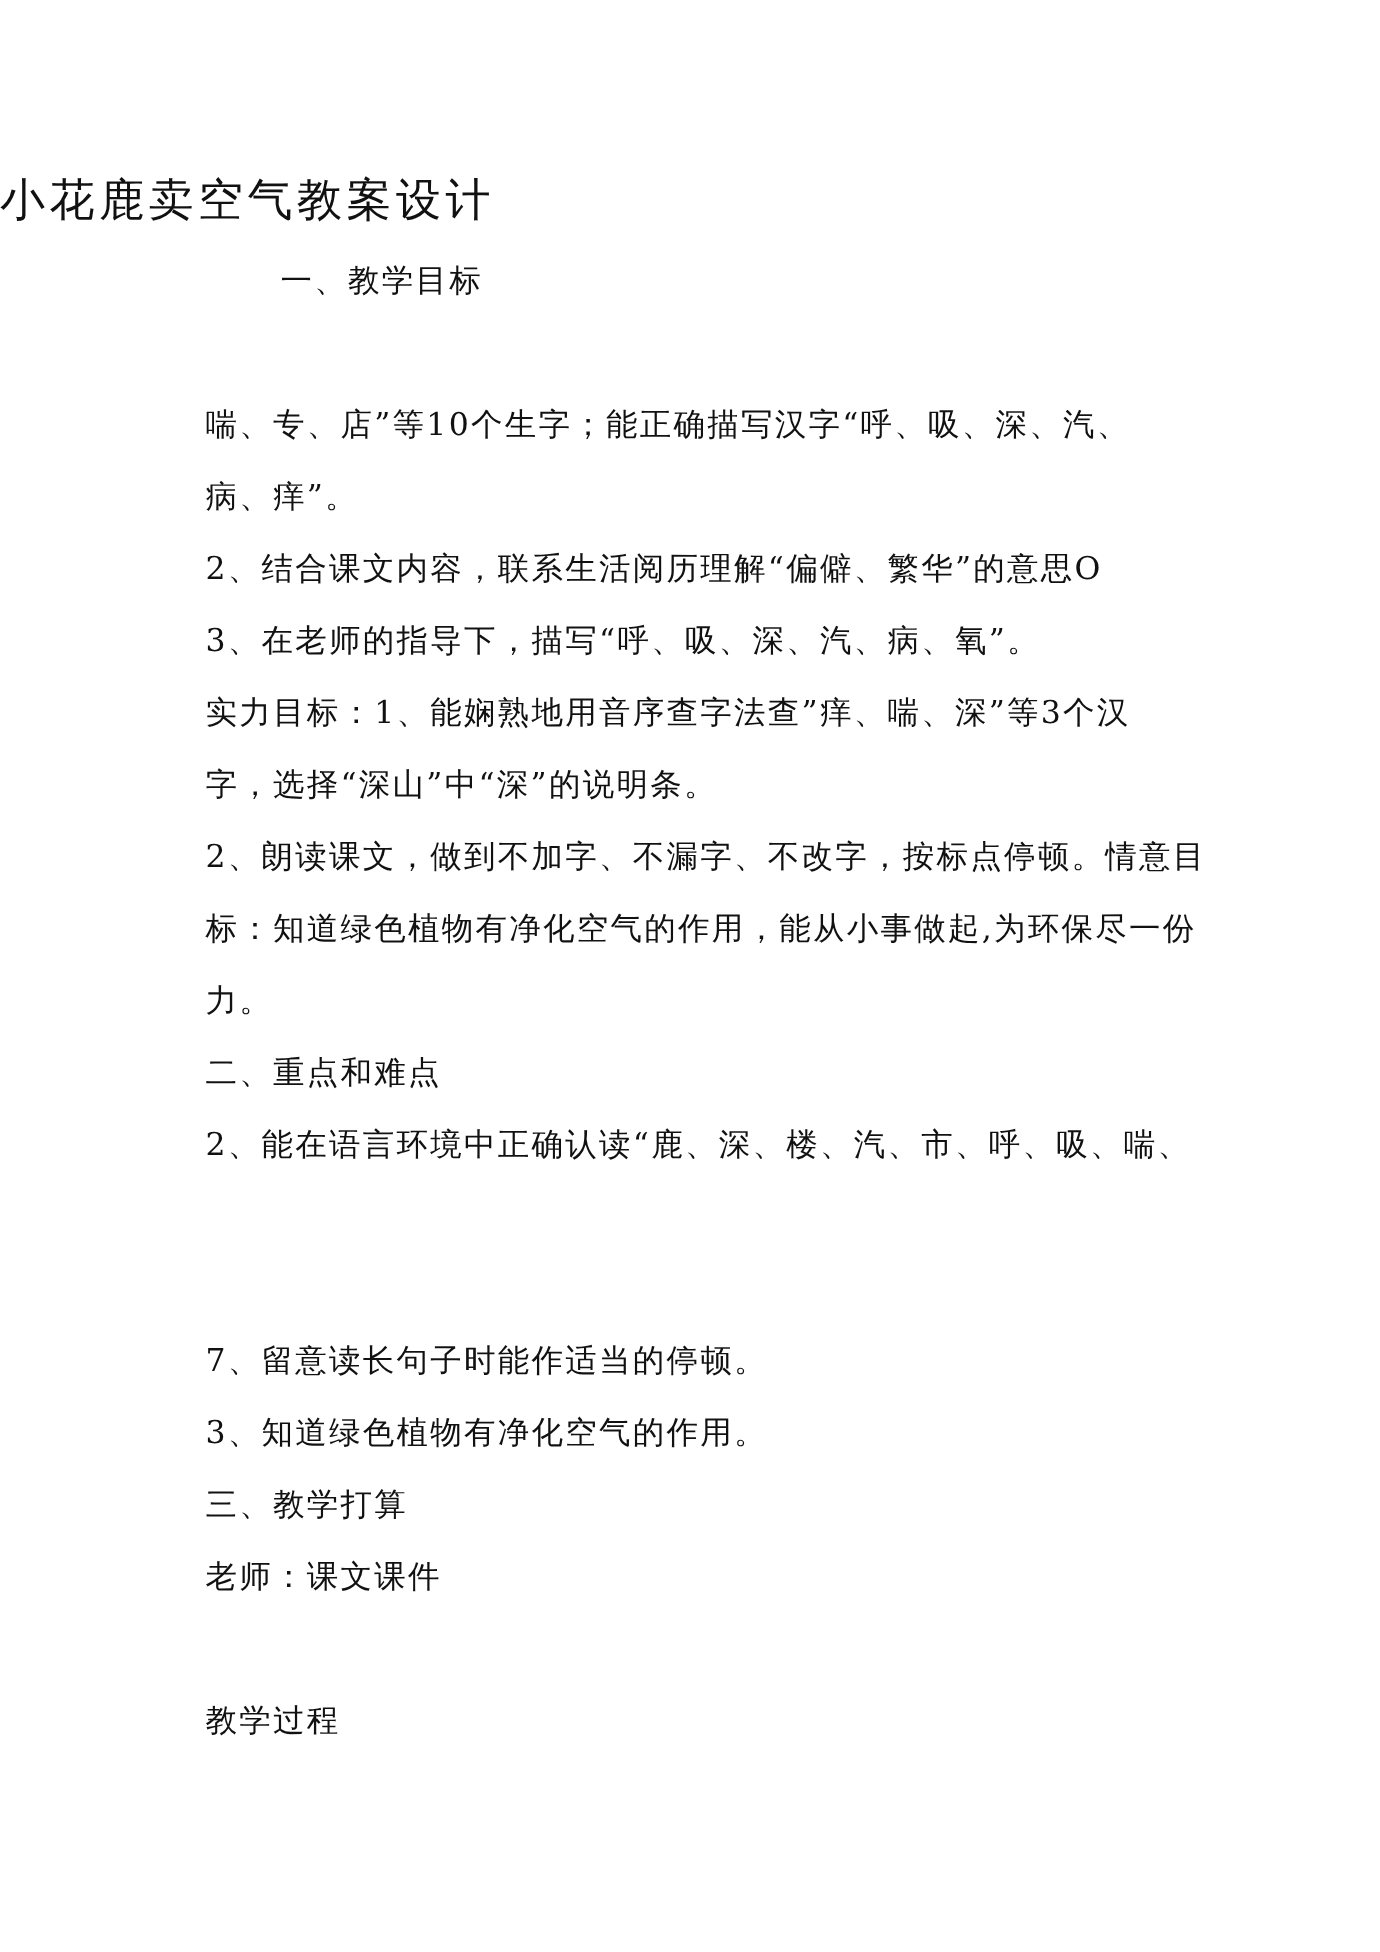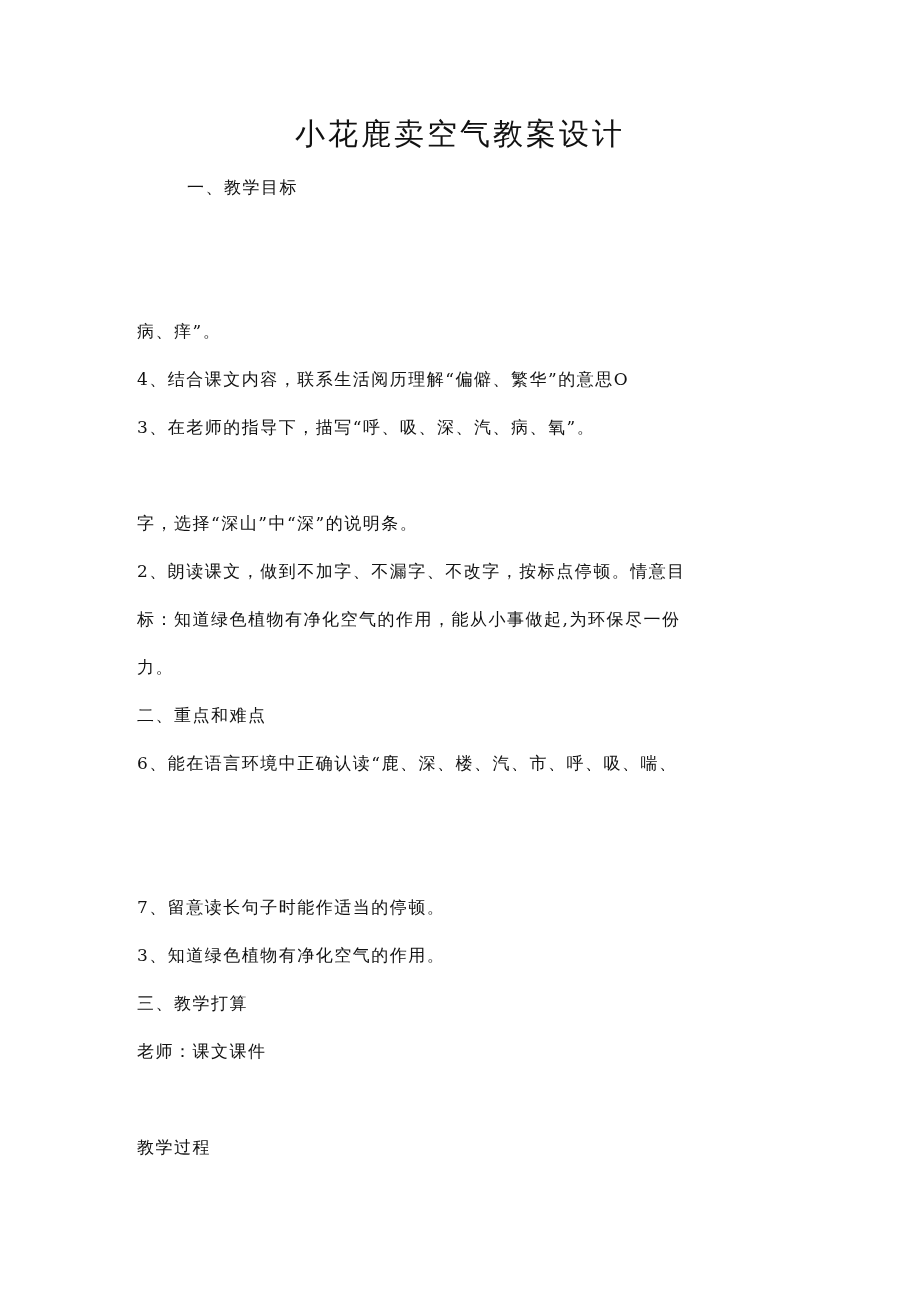--- a/index.html
+++ b/index.html
@@ -20,54 +20,56 @@
       left: 0;
       top: 0;
       width: 920px;
       height: 1301px;
     }
     .title {
       position: absolute;
       top: 112px;
       left: 0;
       width: 920px;
-      text-align: center;
+      text-align: left;
       font-size: 30px;
       letter-spacing: 3px;
       line-height: 44px;
       white-space: nowrap;
     }
     .line {
       position: absolute;
       left: 137px;
-      font-size: 17px;
+      font-size: 21px;
       line-height: 30px;
       white-space: nowrap;
       letter-spacing: 1.5px;
     }
     .line.indent {
       left: 187px;
     }
   </style>
 </head>
 <body>
 
 <div class="page">
   <div class="title">小花鹿卖空气教案设计</div>
 
   <div class="line indent" style="top:172px">一、教学目标</div>
+  <div class="line" style="top:268px">喘、专、店”等10个生字；能正确描写汉字“呼、吸、深、汽、</div>
   <div class="line" style="top:316px">病、痒”。</div>
-  <div class="line" style="top:364px">4、结合课文内容，联系生活阅历理解“偏僻、繁华”的意思O</div>
+  <div class="line" style="top:364px">2、结合课文内容，联系生活阅历理解“偏僻、繁华”的意思O</div>
   <div class="line" style="top:412px">3、在老师的指导下，描写“呼、吸、深、汽、病、氧”。</div>
+  <div class="line" style="top:460px">实力目标：1、能娴熟地用音序查字法查”痒、喘、深”等3个汉</div>
   <div class="line" style="top:508px">字，选择“深山”中“深”的说明条。</div>
   <div class="line" style="top:556px">2、朗读课文，做到不加字、不漏字、不改字，按标点停顿。情意目</div>
   <div class="line" style="top:604px">标：知道绿色植物有净化空气的作用，能从小事做起,为环保尽一份</div>
   <div class="line" style="top:652px">力。</div>
 
   <div class="line" style="top:700px">二、重点和难点</div>
-  <div class="line" style="top:748px">6、能在语言环境中正确认读“鹿、深、楼、汽、市、呼、吸、喘、</div>
+  <div class="line" style="top:748px">2、能在语言环境中正确认读“鹿、深、楼、汽、市、呼、吸、喘、</div>
   <div class="line" style="top:892px">7、留意读长句子时能作适当的停顿。</div>
   <div class="line" style="top:940px">3、知道绿色植物有净化空气的作用。</div>
 
   <div class="line" style="top:988px">三、教学打算</div>
   <div class="line" style="top:1036px">老师：课文课件</div>
   <div class="line" style="top:1132px">教学过程</div>
 </div>
 
 </body></html>

